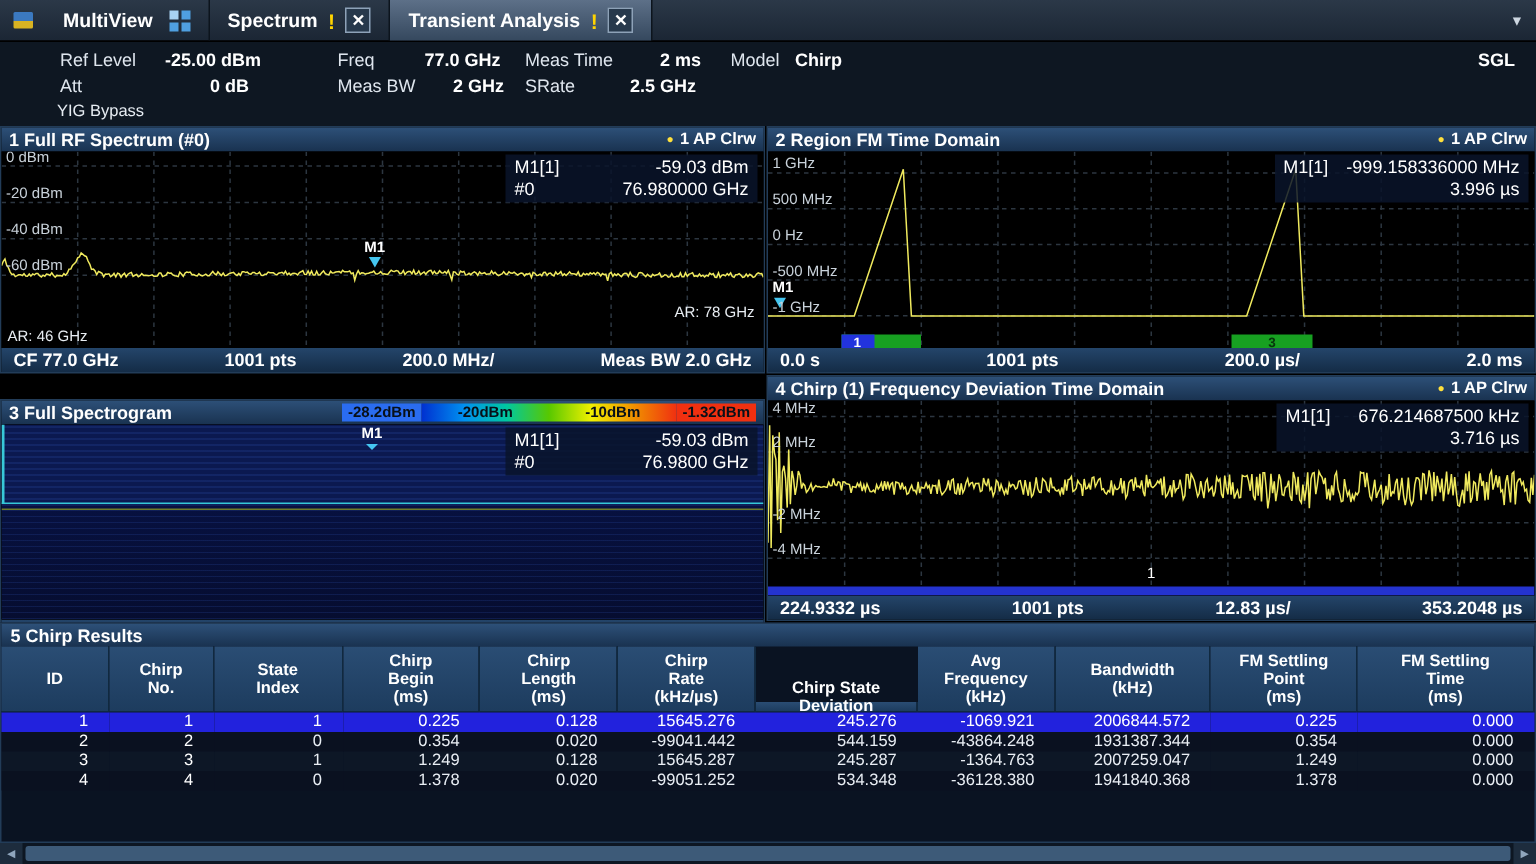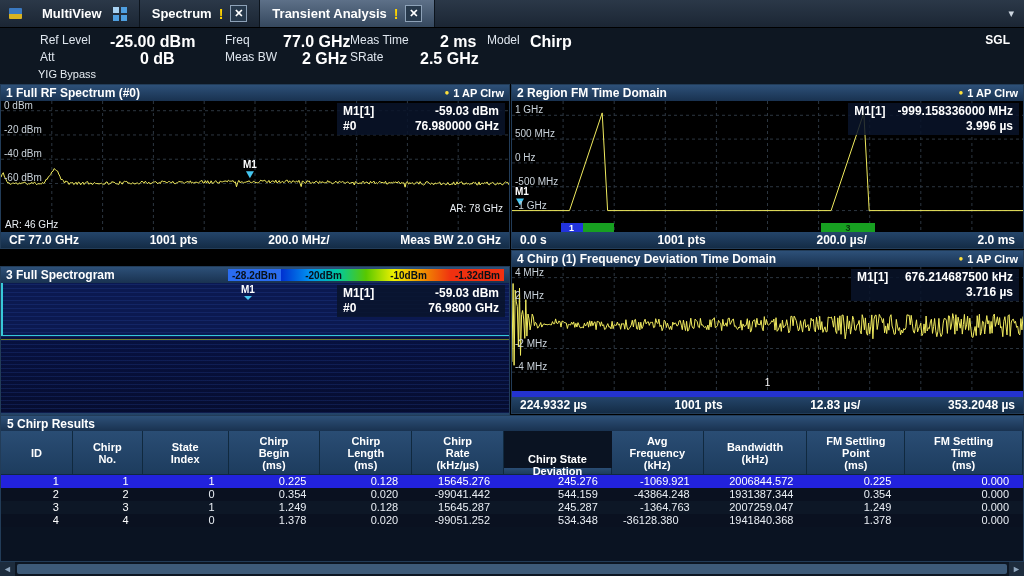--- a/index.html
+++ b/index.html
@@ -19,37 +19,37 @@
   .mv-icon i{background:#4f9fe0;display:block}
   .mv-icon i:nth-child(1){background:#a8d2f2}
   .warn{color:#ffd400;font-size:14px;font-weight:bold}
   .close{width:17px;height:17px;border:1px solid #8ea2b8;display:flex;align-items:center;justify-content:center;
          font-size:11px;color:#fff;background:#27394c;font-weight:bold}
   .caret{margin-left:auto;padding:0 10px;display:flex;align-items:center;color:#cdd6e0;font-size:11px}
 
   
   .settings{position:absolute;left:0;top:28px;width:1024px;height:56px;background:#0e1722}
   .slabel{position:absolute;font-size:12px;color:#dfe6ee;white-space:nowrap}
-  .sval{position:absolute;font-size:16px;font-weight:bold;color:#fff;white-space:nowrap}
+  .sval{position:absolute;font-size:12px;font-weight:bold;color:#fff;white-space:nowrap}
   .sgl{position:absolute;right:14px;top:5px;font-size:12px;font-weight:bold}
   .yig{position:absolute;left:38px;top:40px;font-size:11px;color:#e6ecf2}
 
   
   .panel{position:absolute;background:#000;border:1px solid #223c58}
   .phead{height:16px;background:linear-gradient(#2d5078,#193250);display:flex;align-items:center;
          font-size:12px;font-weight:bold;padding:0 5px;gap:6px}
   .ptrace{margin-left:auto;display:flex;align-items:center;gap:4px;font-size:11px;font-weight:bold}
   .dot{color:#ffe03c;font-size:8px;line-height:8px}
   .pbody{position:relative;height:131px;background:#000;overflow:hidden}
   .pbody svg{position:absolute;left:0;top:0}
   .pfoot{height:16px;background:linear-gradient(#24456a,#142c46);display:flex;align-items:center;
          justify-content:space-between;padding:0 8px;font-size:12px;font-weight:bold}
   .tick{position:absolute;left:3px;font-size:10px;color:#c9d2da;pointer-events:none;white-space:nowrap}
   .readout{position:absolute;right:4px;top:2px;background:rgba(9,20,42,.85);padding:1px 6px;
-           font-size:12px;font-weight:bold;min-width:168px}
+           font-size:12px;font-weight:normal;min-width:168px}
   .rrow{display:flex;justify-content:space-between;gap:12px;line-height:15px}
   .ar{position:absolute;font-size:10px;color:#e8edf2}
   .region{position:absolute;bottom:0;height:9px;background:#17a021;display:flex;font-size:9px;font-weight:bold}
   .rblue{width:22px;background:#2233dd;color:#fff;display:flex;align-items:center;justify-content:center}
   .rcenter{flex:1;display:flex;align-items:center;justify-content:center;color:#07350c}
   .devbar{position:absolute;bottom:0;left:0;right:0;height:6px;background:#2433cf}
   .devlabel{position:absolute;bottom:9px;left:50%;transform:translateX(-50%);font-size:10px;color:#fff}
 
   
   .sg{position:absolute;inset:0;
@@ -411,21 +411,21 @@
           <div class="td" style="width: 118px;">0.000</div>
         </div>
         <div class="tr even">
           <div class="td green" style="width: 72px;">4</div>
           <div class="td green" style="width: 70px;">4</div>
           <div class="td" style="width: 86px;">0</div>
           <div class="td" style="width: 92px;">1.378</div>
           <div class="td" style="width: 92px;">0.020</div>
           <div class="td" style="width: 92px;">-99051.252</div>
           <div class="td" style="width: 108px;">534.348</div>
-          <div class="td" style="width: 92px; text-align: center;">-36128.380</div>
+          <div class="td" style="width: 92px;">-36128.380</div>
           <div class="td" style="width: 104px;">1941840.368</div>
           <div class="td" style="width: 98px;">1.378</div>
           <div class="td" style="width: 118px;">0.000</div>
         </div>
       </div>
   </div>
 
   <div id="hscroll">
     <div class="sarrow left">◄</div>
     <div class="sthumb"></div>

